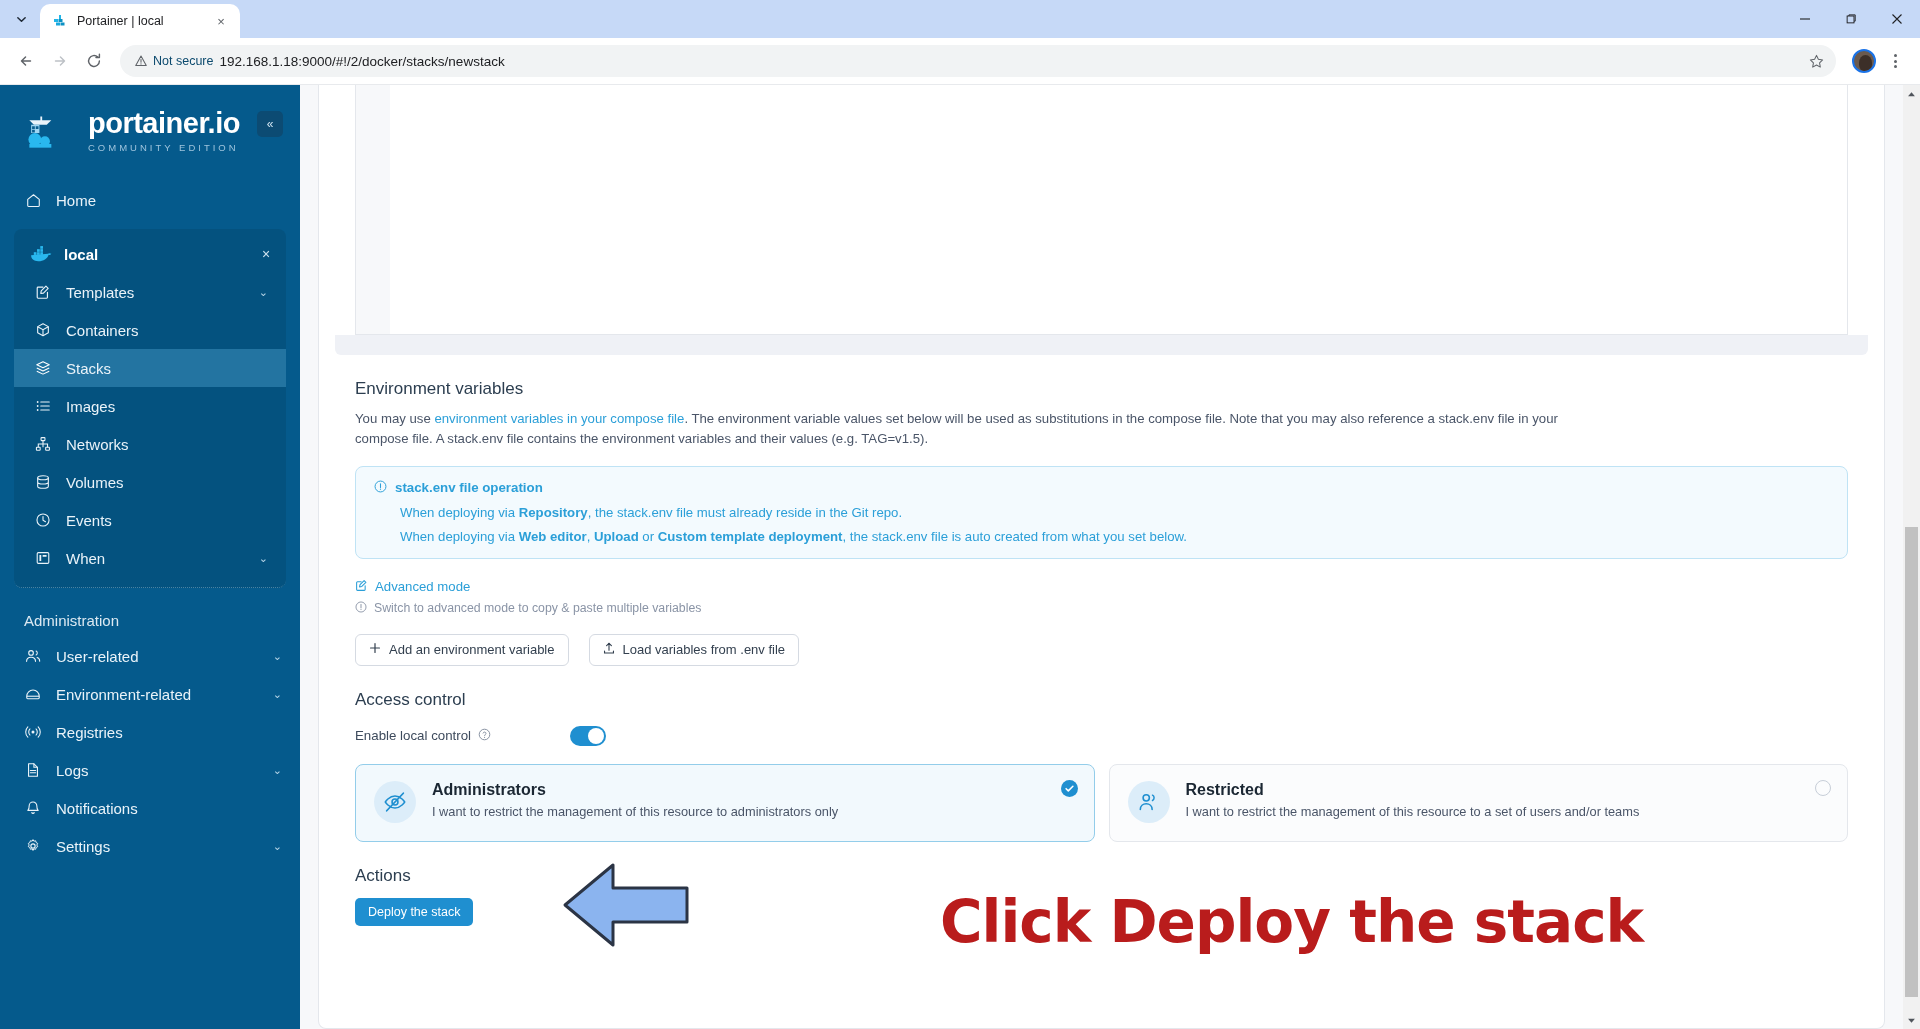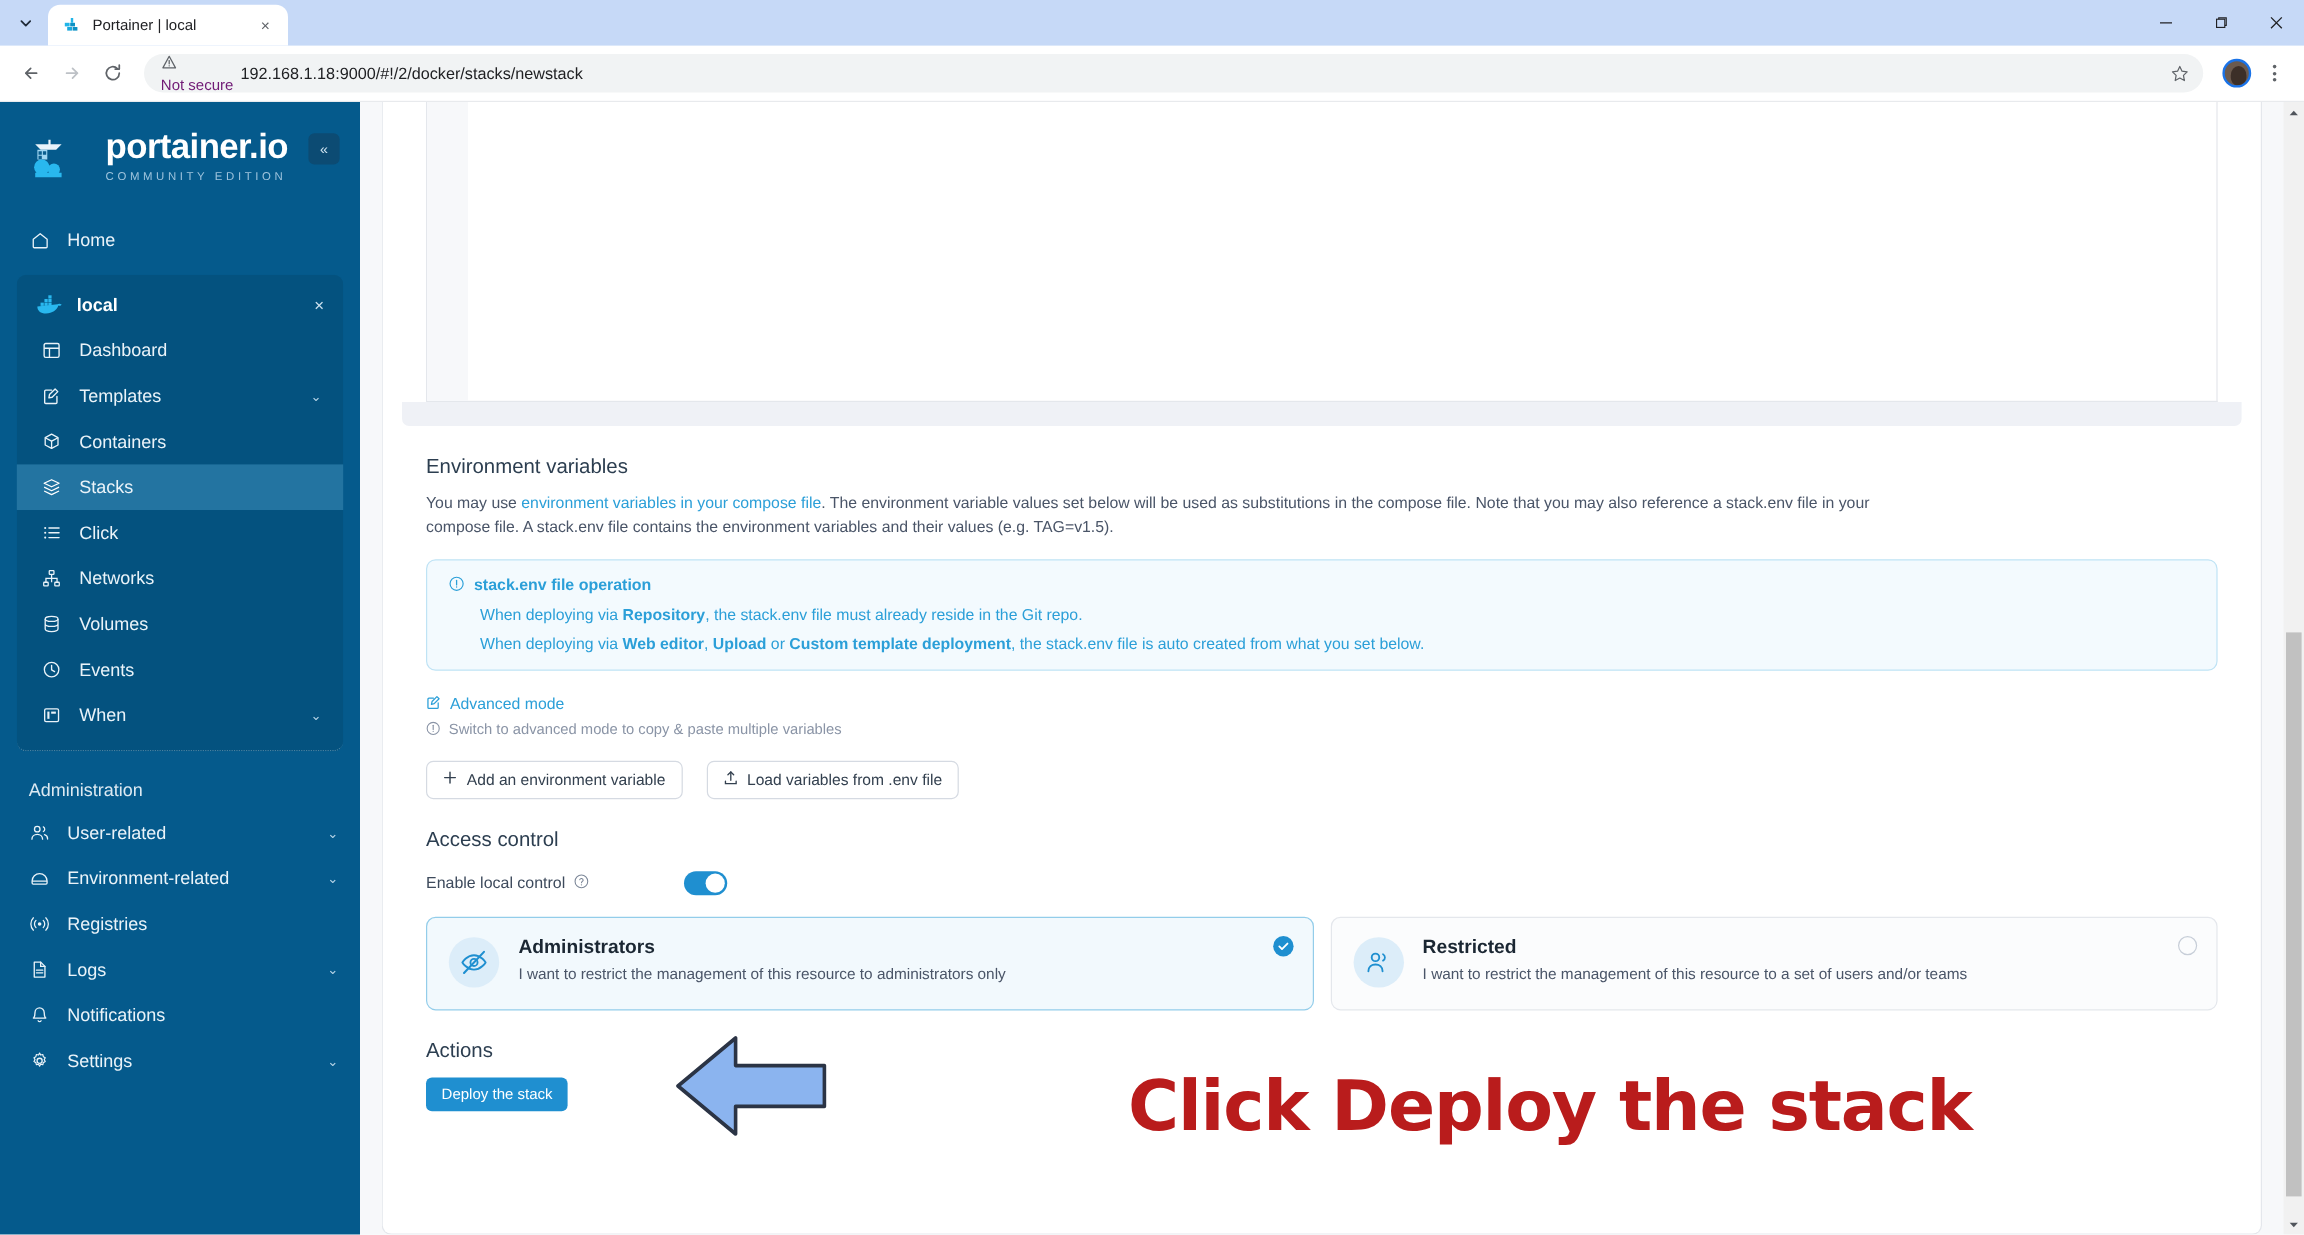--- a/index.html
+++ b/index.html
@@ -41,21 +41,21 @@
     gap: 2px; padding: 0 10px; border-bottom: 1px solid #e8eaed;
   }
   .tb-icon { width: 32px; height: 32px; display: flex; align-items: center;
     justify-content: center; color: #5f6368; border-radius: 50%; flex:none; }
   .tb-icon.disabled { color: #bdc1c6; }
   .omnibox {
     flex: 1; height: 32px; background: #f1f3f4; border-radius: 16px;
     display: flex; align-items: center; padding: 0 6px 0 14px; margin: 0 8px;
     font-size: 13.5px; color: #202124; gap: 6px;
   }
-  .notsecure { display: flex; align-items: flex-start; gap: 5px; color: #701a75; font-size: 12.5px; flex-direction: column; }
+  .notsecure { display: flex; align-items: center; gap: 5px; color: #0c4a6e; font-size: 12.5px; }
   .omnibox .url { flex: 1; color: #202124; font-size: 13.5px; }
   .star { width: 28px; height: 28px; display: flex; align-items: center; justify-content: center; color: #5f6368; }
   .avatar {
     width: 24px; height: 24px; border-radius: 50%; background: #6b5a4e;
     border: 2px solid #1a73e8; flex: none; margin-left: 6px; overflow: hidden; position: relative;
   }
   .avatar::after {
     content:""; position:absolute; left:5px; top:4px; width:13px; height:16px;
     border-radius: 50% 50% 40% 40%; background:#3c2f28;
   }
@@ -313,30 +313,20 @@
                 <path d="M1 11.5c0 4 3 6.5 8 6.5 6 0 10-3 11.5-7.3 1.2.6 2.5.2 3-.9-1.3-1-3-.9-3.8-.2" fill="#29b8ef"></path>
               </svg>
             </span>
             <span class="name">local</span>
             <span class="x">×</span>
           </div>
 
           <div class="nav-item">
             <span class="ico">
                 <svg width="16" height="16" viewBox="0 0 18 18">
-                  <rect x="2" y="2.5" width="14" height="13" rx="1.5" stroke="#eaf3f9" stroke-width="1.3" fill="none"></rect>
-                  <path d="M2 7h14M7 7v8.5" stroke="#eaf3f9" stroke-width="1.3"></path>
-                </svg>
-              </span>
-            <span class="label">Dashboard</span>
-            <span class="chev"></span>
-          </div>
-          <div class="nav-item">
-            <span class="ico">
-                <svg width="16" height="16" viewBox="0 0 18 18">
                   <path d="M14 9.5V15a1 1 0 01-1 1H3.5a1 1 0 01-1-1V4.5a1 1 0 011-1H9" stroke="#eaf3f9" stroke-width="1.3" fill="none" stroke-linecap="round"></path>
                   <path d="M12.3 2.4l2.5 2.5-5.3 5.3-3 .5.5-3z" stroke="#eaf3f9" stroke-width="1.3" fill="none" stroke-linejoin="round"></path>
                 </svg>
               </span>
             <span class="label">Templates</span>
             <span class="chev">⌄</span>
           </div>
           <div class="nav-item">
             <span class="ico">
                 <svg width="16" height="16" viewBox="0 0 18 18">
@@ -360,21 +350,21 @@
           </div>
           <div class="nav-item">
             <span class="ico">
                 <svg width="16" height="16" viewBox="0 0 18 18">
                   <path d="M6.5 4.5H16M6.5 9H16M6.5 13.5H16" stroke="#eaf3f9" stroke-width="1.3" stroke-linecap="round"></path>
                   <circle cx="3" cy="4.5" r="1" fill="#eaf3f9"></circle>
                   <circle cx="3" cy="9" r="1" fill="#eaf3f9"></circle>
                   <circle cx="3" cy="13.5" r="1" fill="#eaf3f9"></circle>
                 </svg>
               </span>
-            <span class="label">Click</span>
+            <span class="label">Images</span>
             <span class="chev"></span>
           </div>
           <div class="nav-item">
             <span class="ico">
                 <svg width="16" height="16" viewBox="0 0 18 18">
                   <rect x="6.8" y="1.8" width="4.4" height="3.4" rx=".6" stroke="#eaf3f9" stroke-width="1.2" fill="none"></rect>
                   <rect x="1.6" y="12.6" width="4.2" height="3.4" rx=".6" stroke="#eaf3f9" stroke-width="1.2" fill="none"></rect>
                   <rect x="12" y="12.6" width="4.2" height="3.4" rx=".6" stroke="#eaf3f9" stroke-width="1.2" fill="none"></rect>
                   <path d="M9 5.2v3.4M3.7 12.6V9h10.4v3.6M9 8.6v4" stroke="#eaf3f9" stroke-width="1.2" fill="none"></path>
                 </svg>

